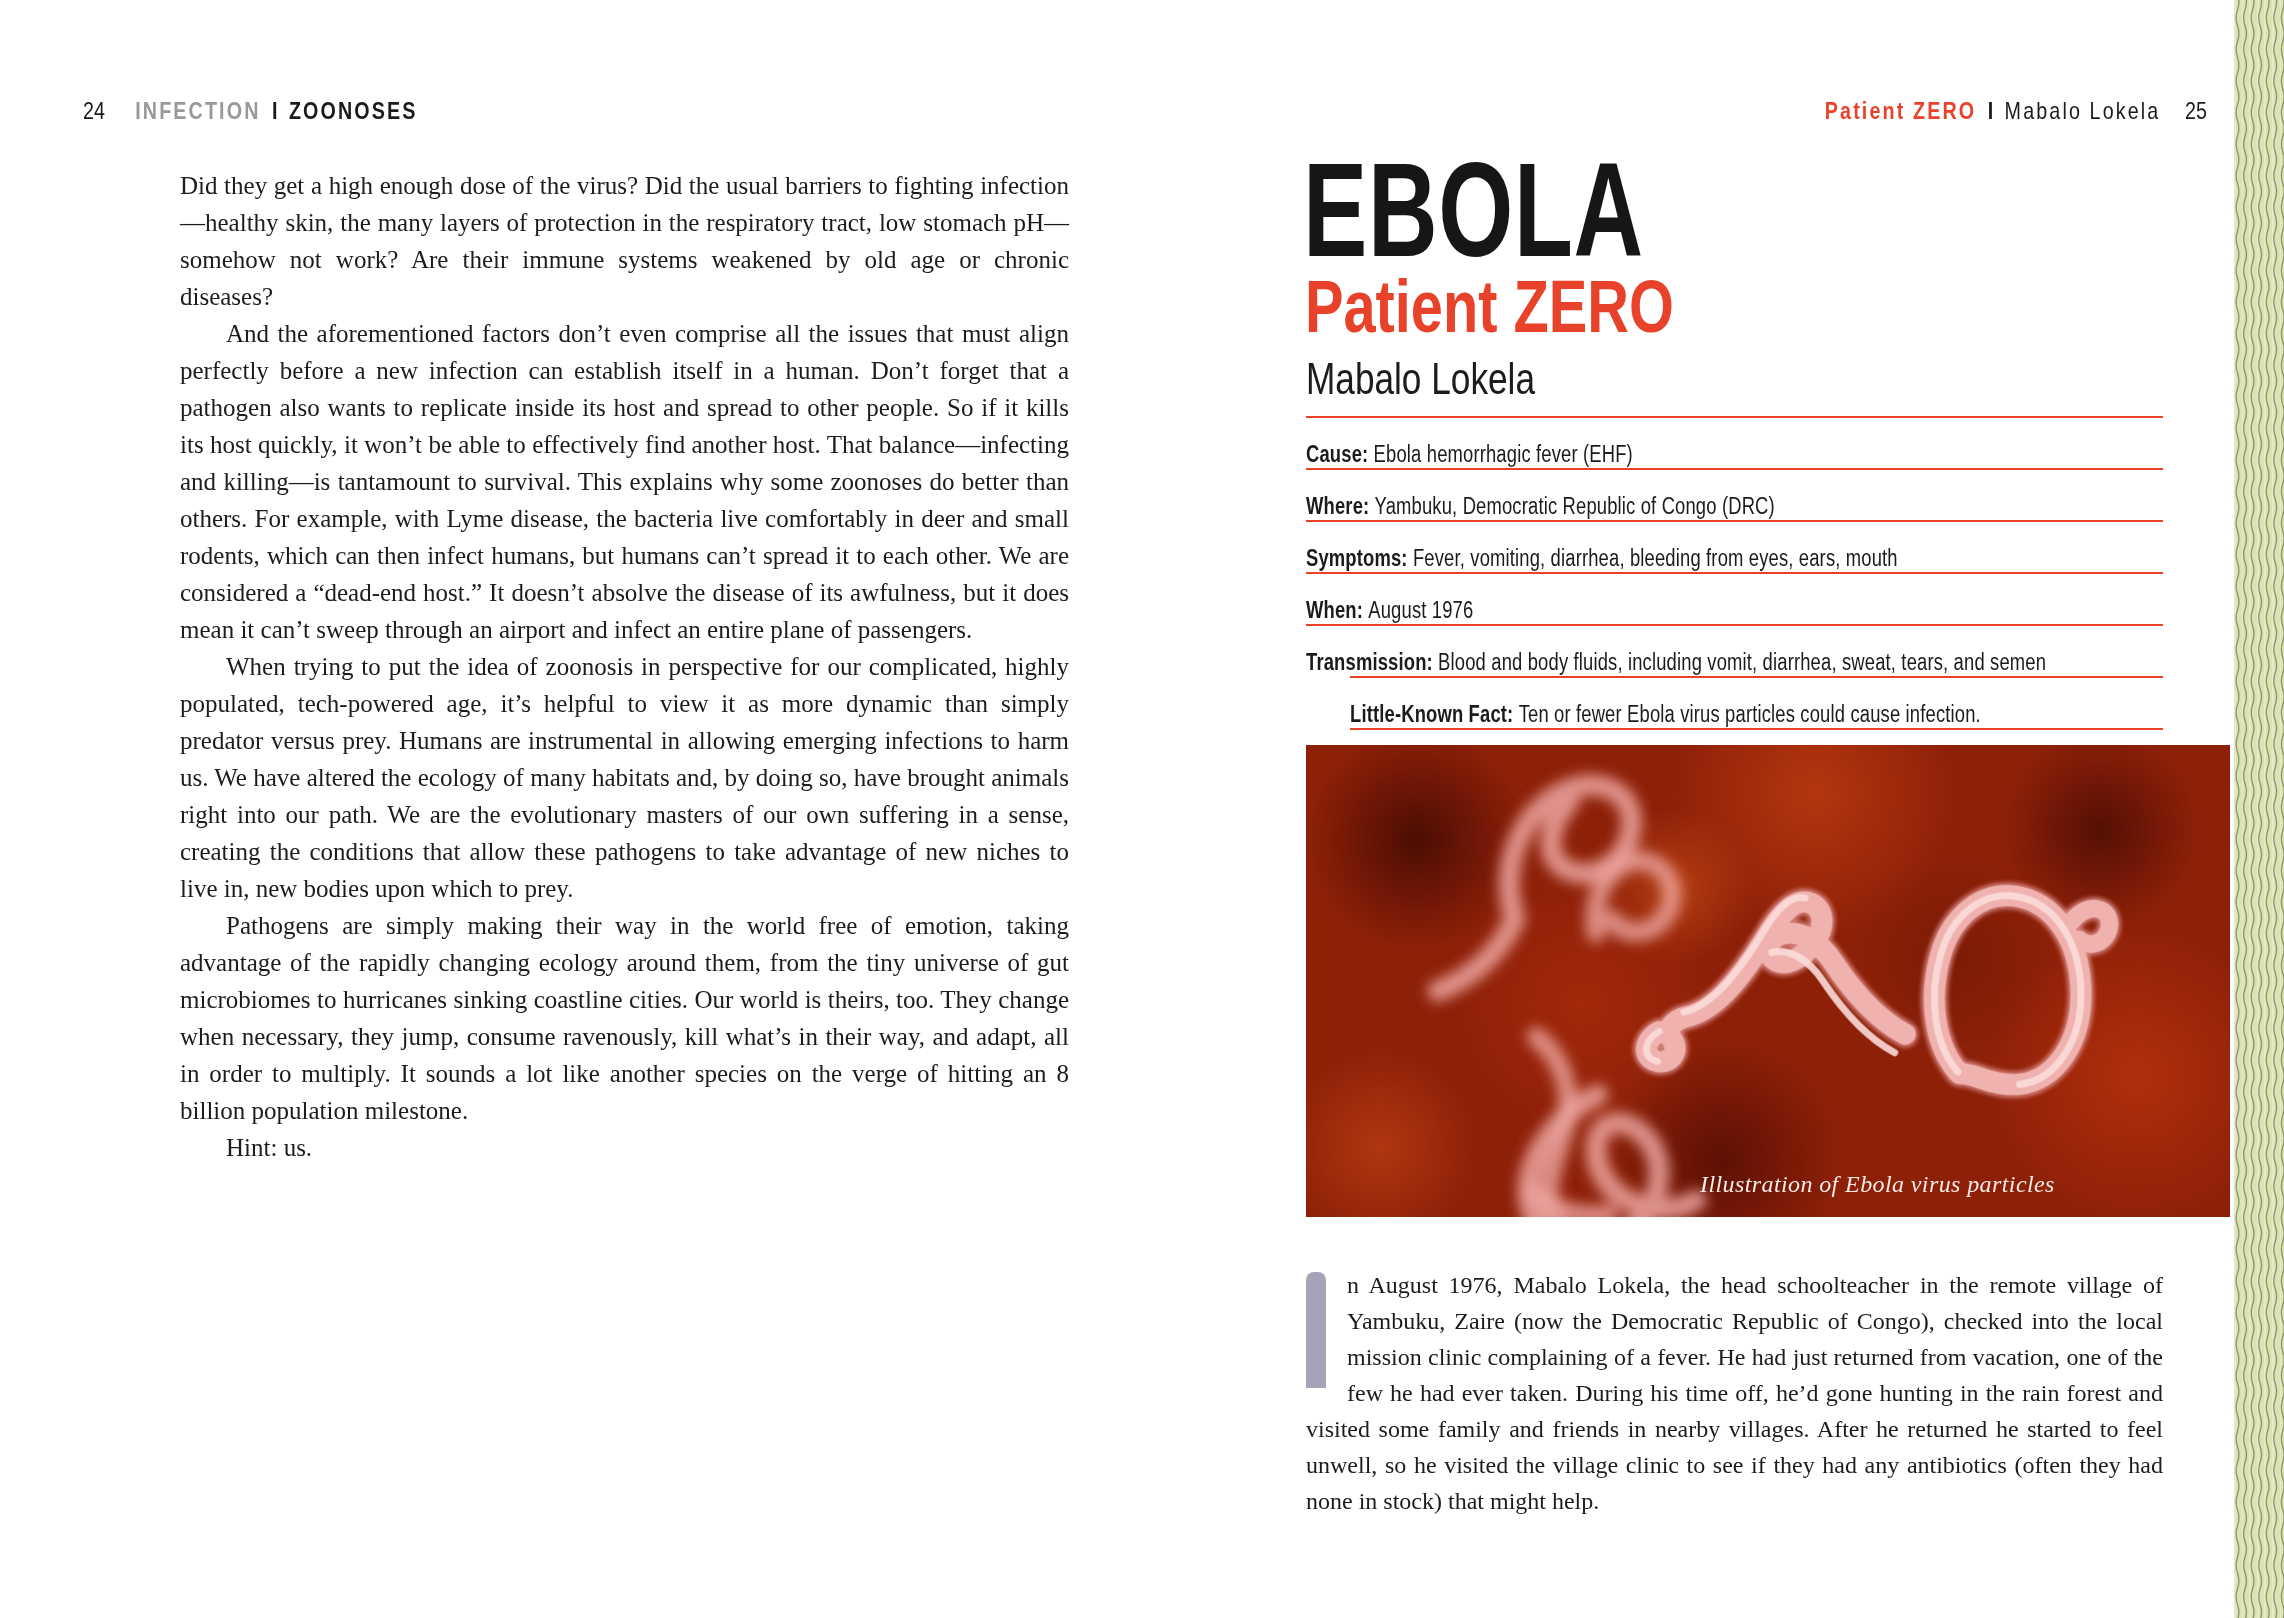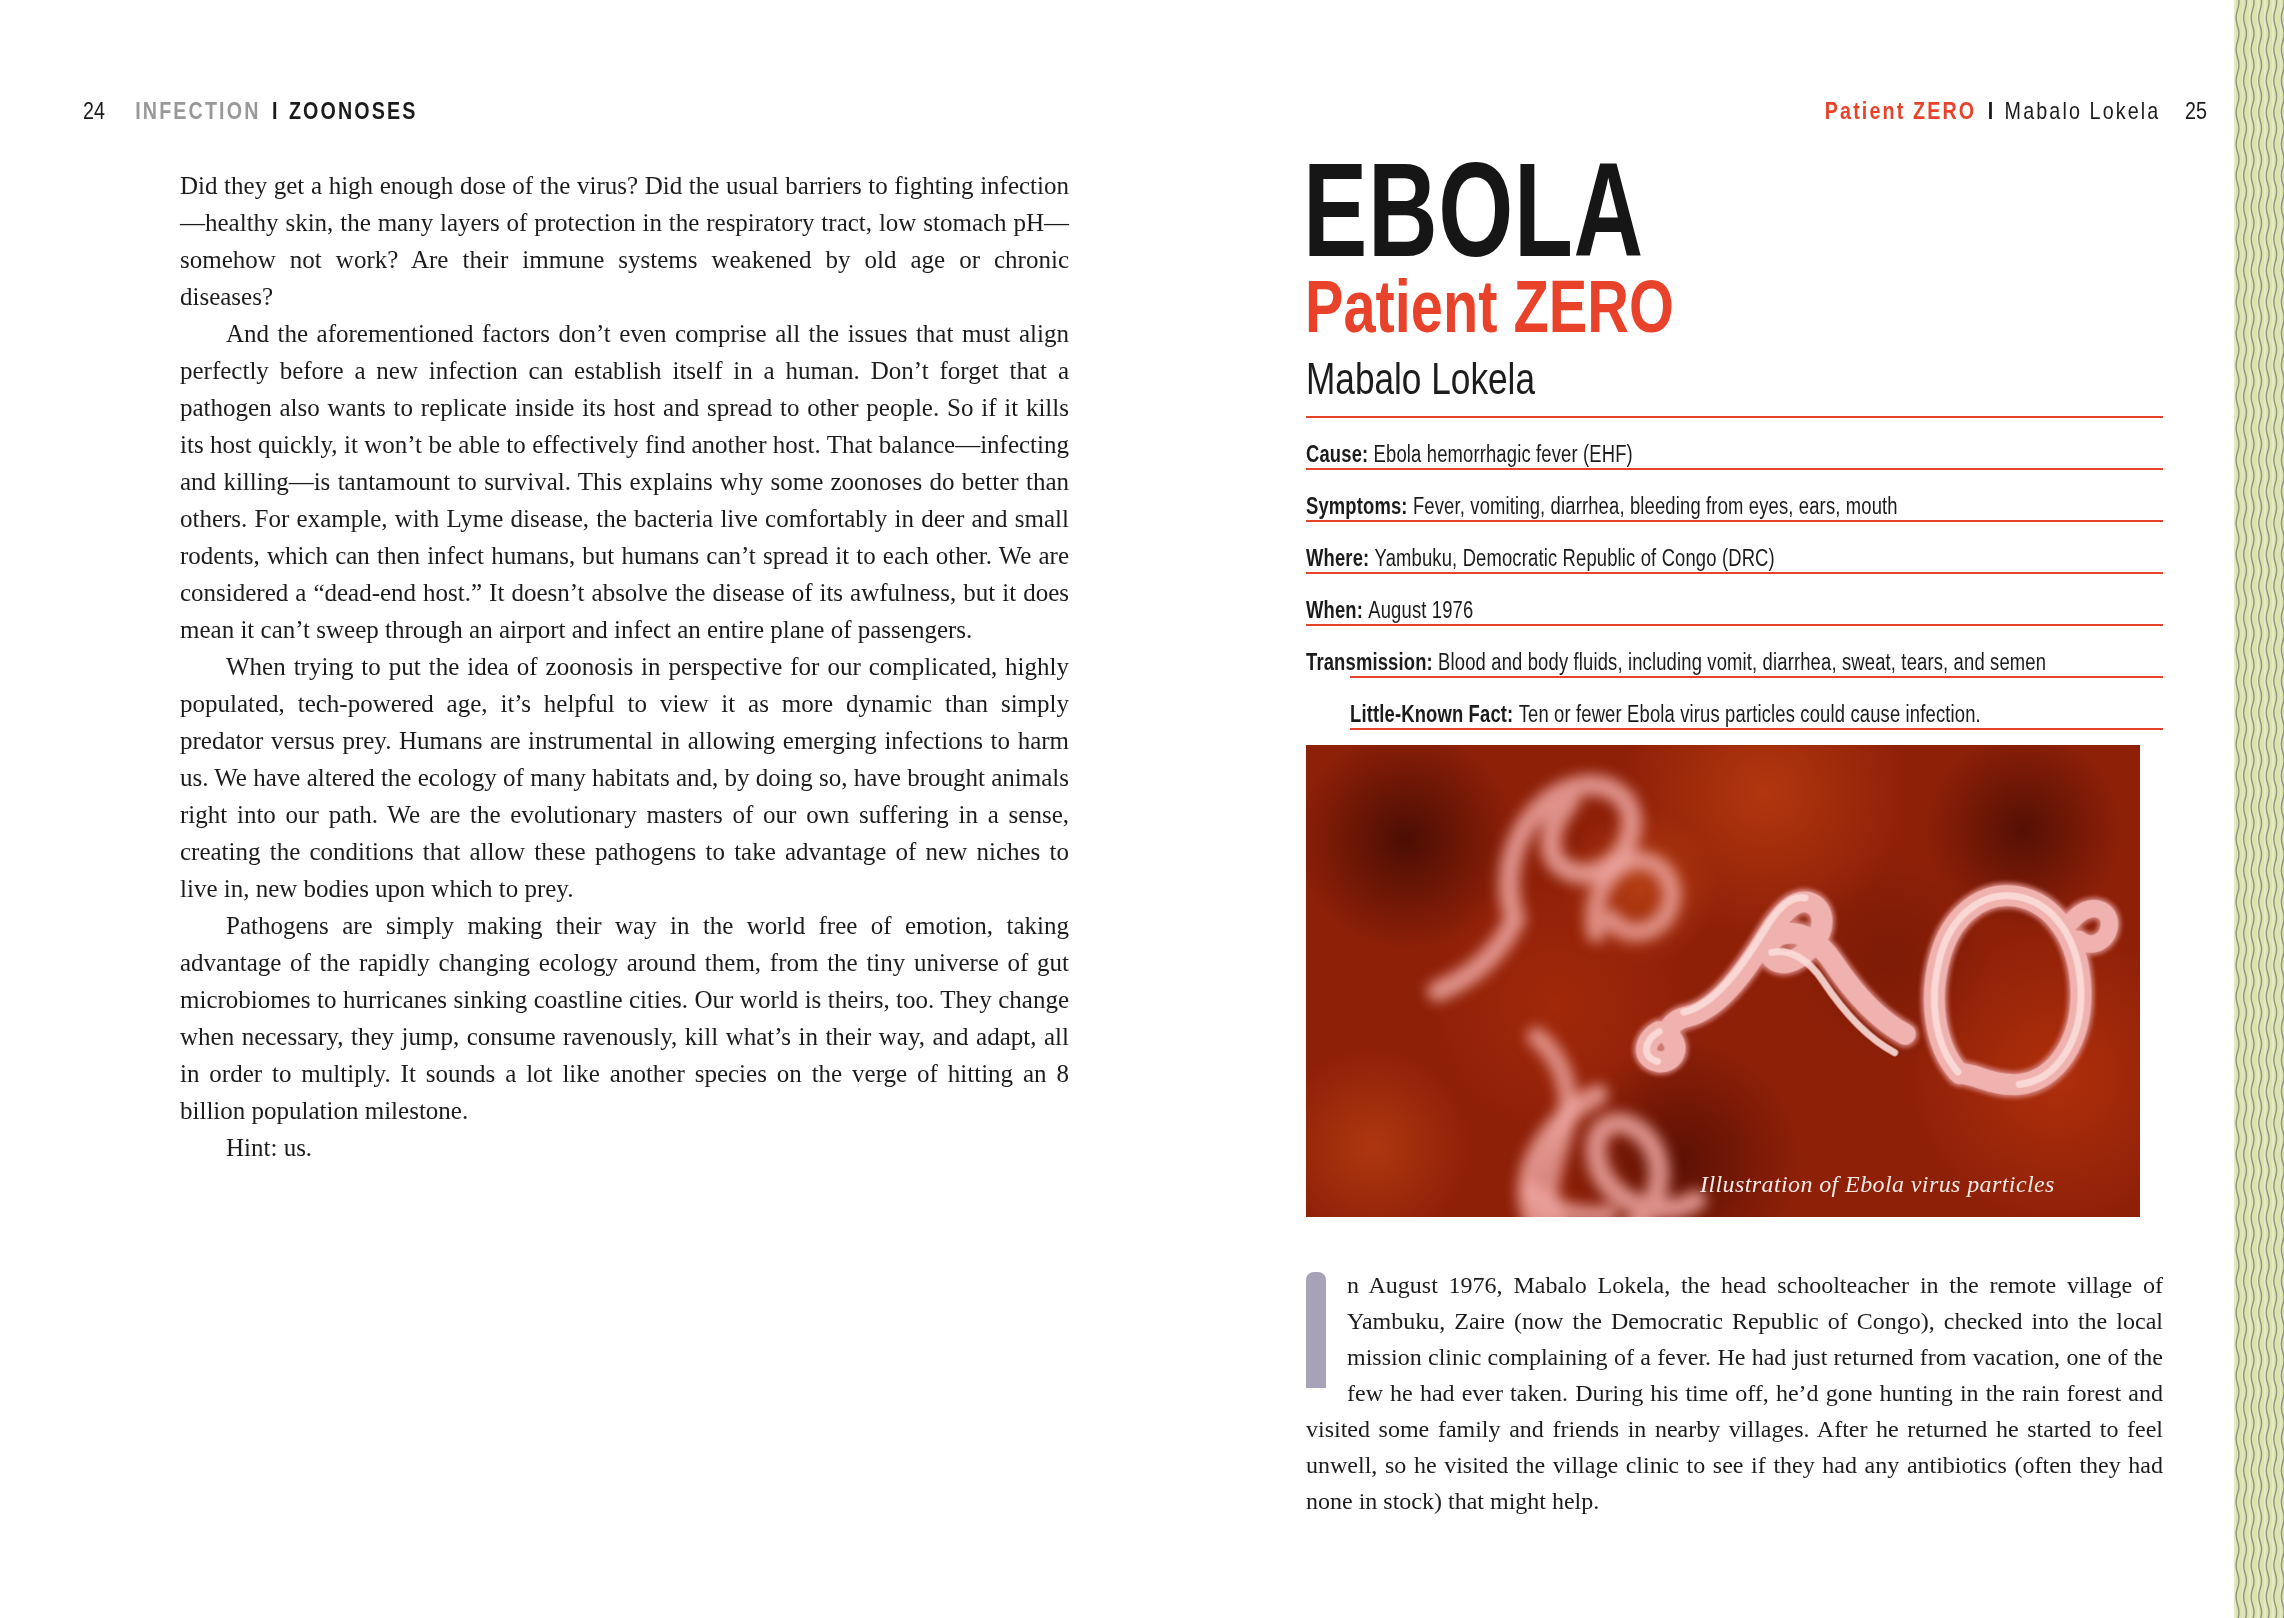--- a/index.html
+++ b/index.html
@@ -40,21 +40,21 @@
   .facts{position:absolute;left:1306px;top:416px;width:857px;}
   .fact-row{height:50px;border-top:2.2px solid #e8432a;display:flex;align-items:flex-end;}
   .fact-row:last-child{border-bottom:2.2px solid #e8432a;margin-left:44px;}
   .fact-line{display:inline-block;white-space:nowrap;transform:scaleX(.80);transform-origin:0 50%;
     font-size:23px;letter-spacing:0.2px;}
   .fact-label{font-weight:bold;}
   .fact-value{font-weight:400;}
 
   
   .illo{
-    position:absolute;left:1306px;top:745px;width:834px;height:472px;overflow:hidden;
+    position:absolute;left:1306px;top:745px;width:924px;height:472px;overflow:hidden;
     background:
       radial-gradient(circle 158px at 12% 20%, rgba(64,10,2,.85), rgba(64,10,2,0) 70%),
       radial-gradient(circle 193px at 55% 10%, rgba(190,62,16,.75), rgba(190,62,16,0) 75%),
       radial-gradient(circle 141px at 86% 18%, rgba(70,12,3,.8), rgba(70,12,3,0) 70%),
       radial-gradient(circle 176px at 30% 55%, rgba(170,44,10,.7), rgba(170,44,10,0) 75%),
       radial-gradient(circle 149px at 70% 45%, rgba(120,26,6,.8), rgba(120,26,6,0) 70%),
       radial-gradient(circle 202px at 90% 70%, rgba(186,52,12,.75), rgba(186,52,12,0) 75%),
       radial-gradient(circle 167px at 45% 88%, rgba(84,14,3,.85), rgba(84,14,3,0) 72%),
       radial-gradient(circle 132px at 8% 85%, rgba(196,70,20,.6), rgba(196,70,20,0) 75%),
       radial-gradient(circle 105px at 40% 30%, rgba(212,86,26,.55), rgba(212,86,26,0) 75%),
@@ -115,24 +115,24 @@
 
 <div class="title-main">EBOLA</div>
 <div class="title-sub">Patient ZERO</div>
 <div class="title-name">Mabalo Lokela</div>
 
 <div class="facts">
   <div class="fact-row">
     <span class="fact-line"><span class="fact-label">Cause:</span>&nbsp;<span class="fact-value">Ebola hemorrhagic fever (EHF)</span></span>
   </div>
   <div class="fact-row">
-    <span class="fact-line"><span class="fact-label">Symptoms:</span>&nbsp;<span class="fact-value">Fever, vomiting, diarrhea, bleeding from eyes, ears, mouth</span></span>
+    <span class="fact-line"><span class="fact-label">Where:</span>&nbsp;<span class="fact-value">Yambuku, Democratic Republic of Congo (DRC)</span></span>
   </div>
   <div class="fact-row">
-    <span class="fact-line"><span class="fact-label">Where:</span>&nbsp;<span class="fact-value">Yambuku, Democratic Republic of Congo (DRC)</span></span>
+    <span class="fact-line"><span class="fact-label">Symptoms:</span>&nbsp;<span class="fact-value">Fever, vomiting, diarrhea, bleeding from eyes, ears, mouth</span></span>
   </div>
   <div class="fact-row">
     <span class="fact-line"><span class="fact-label">When:</span>&nbsp;<span class="fact-value">August 1976</span></span>
   </div>
   <div class="fact-row">
     <span class="fact-line"><span class="fact-label">Transmission:</span>&nbsp;<span class="fact-value">Blood and body fluids, including vomit, diarrhea, sweat, tears, and semen</span></span>
   </div>
   <div class="fact-row">
     <span class="fact-line"><span class="fact-label">Little-Known Fact:</span>&nbsp;<span class="fact-value">Ten or fewer Ebola virus particles could cause infection.</span></span>
   </div>

